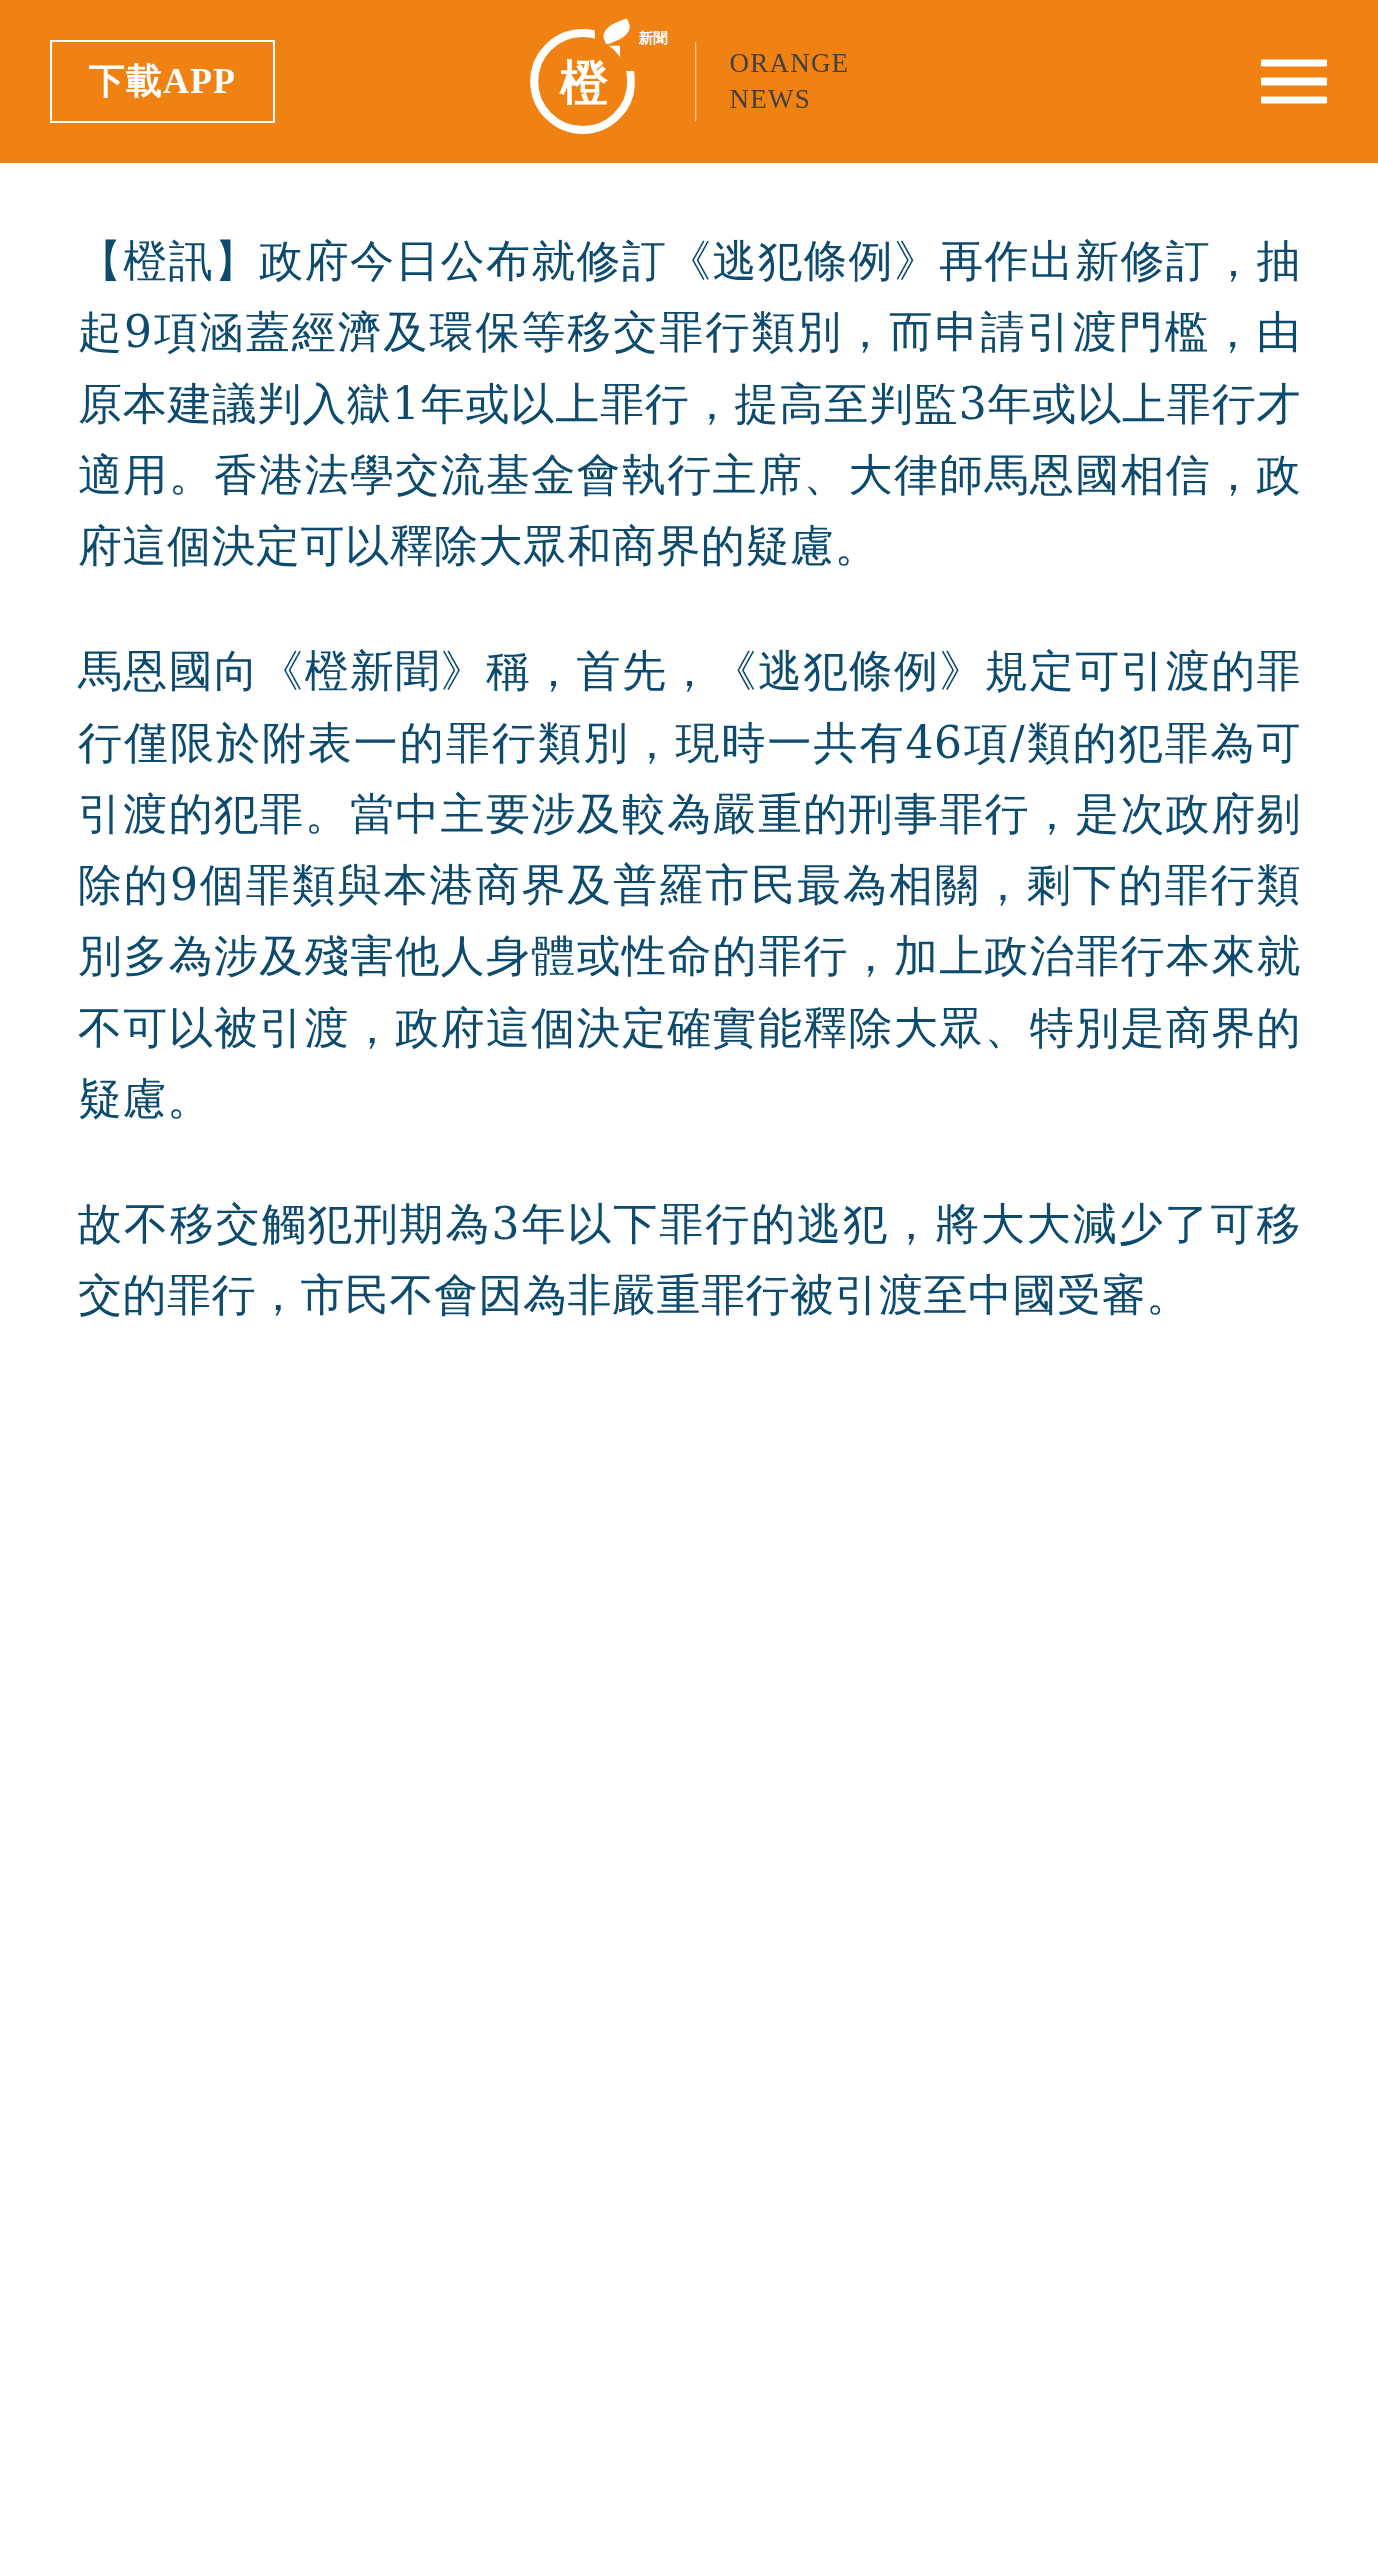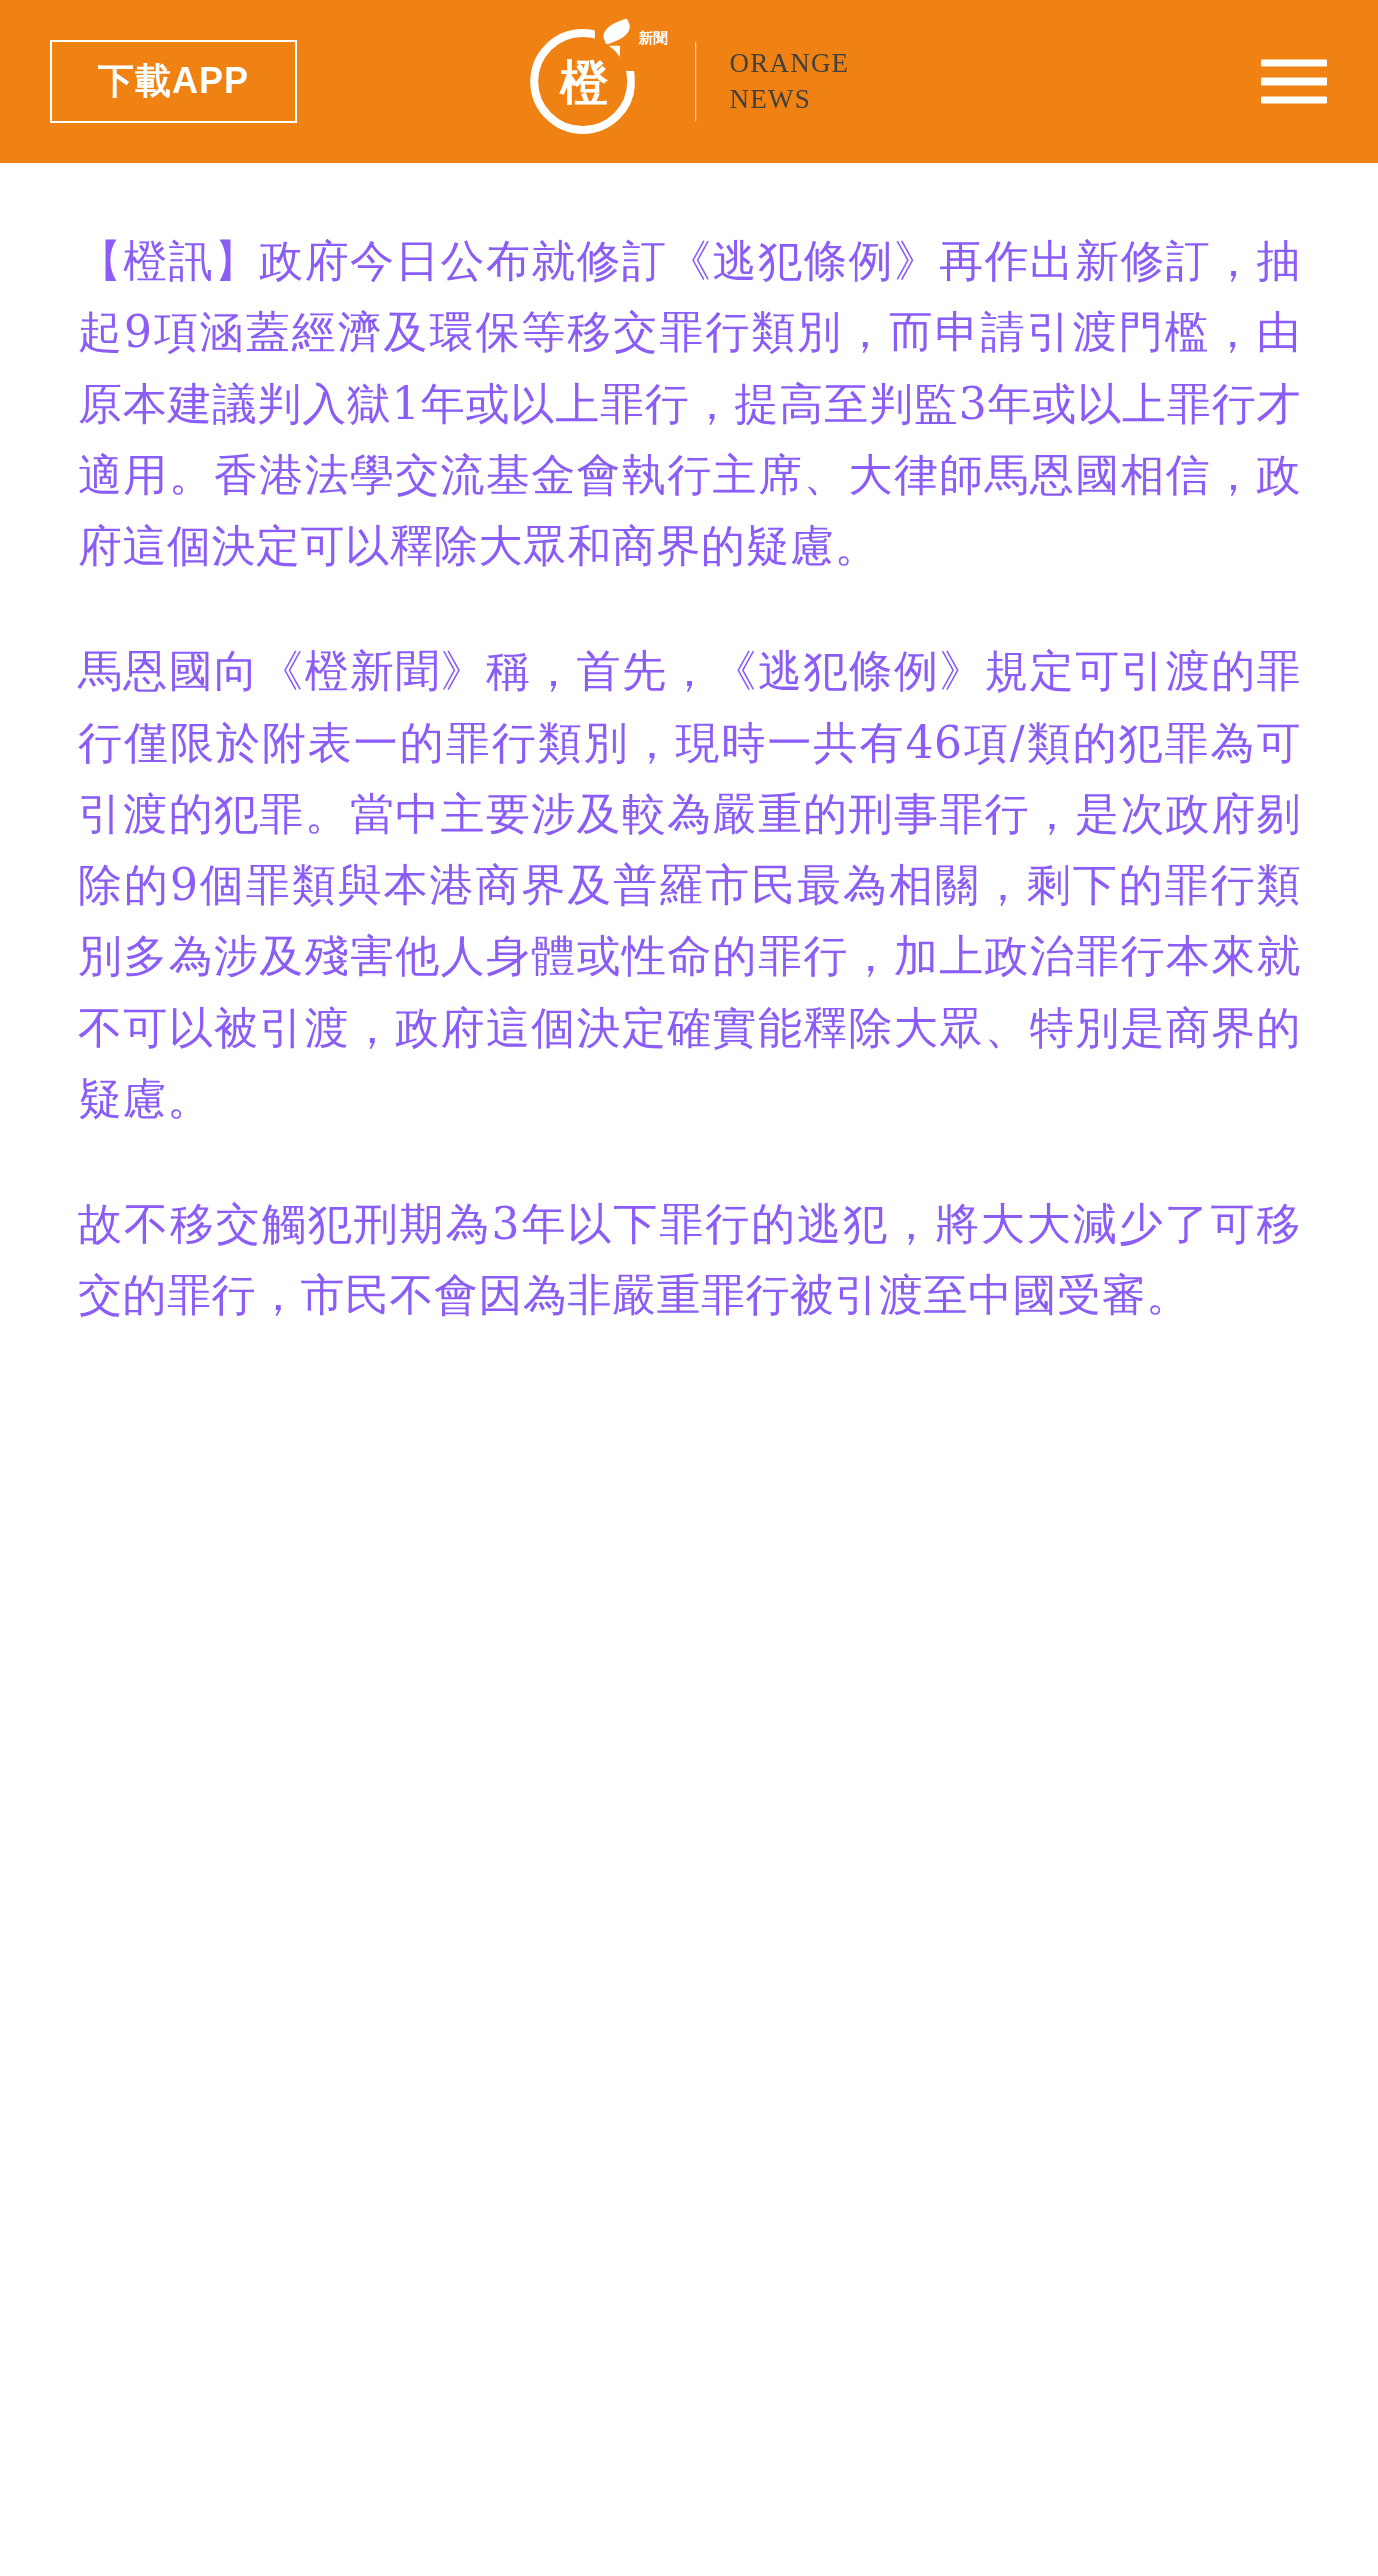--- a/index.html
+++ b/index.html
@@ -20,34 +20,34 @@
     width: 100%;
     height: 163px;
     background: #F08113;
     display: flex;
     align-items: center;
     box-sizing: border-box;
   }
 
   .download-btn {
     margin-left: 50px;
-    width: 247px;
+    width: 225px;
     height: 83px;
     border: 2.9px solid #ffffff;
     background: transparent;
     color: #ffffff;
     font-size: 36px;
     font-weight: bold;
     letter-spacing: 1px;
     display: flex;
     align-items: center;
     justify-content: center;
     box-sizing: border-box;
     cursor: pointer;
-    font-family: Liberation Sans, sans-serif;
+    font-family: Liberation Serif, serif;
   }
 
   .brand {
     position: absolute;
     left: 50%;
     transform: translateX(-50%);
     display: flex;
     align-items: center;
     height: 100%;
   }
@@ -136,21 +136,21 @@
     border-radius: 1px;
   }
 
   
   .article {
     padding: 62px 78px 58px 78px;
     box-sizing: border-box;
   }
   .article p {
     margin: 0 0 54px 0;
-    color: #8b5cf6;
+    color: #0c4a6e;
     font-size: 44px;
     line-height: 1.62;
     text-align: justify;
     text-justify: inter-ideograph;
     font-family: "DejaVu Serif", "Liberation Serif", serif;
     letter-spacing: 0.5px;
   }
   .article p:last-of-type {
     margin-bottom: 0;
   }

